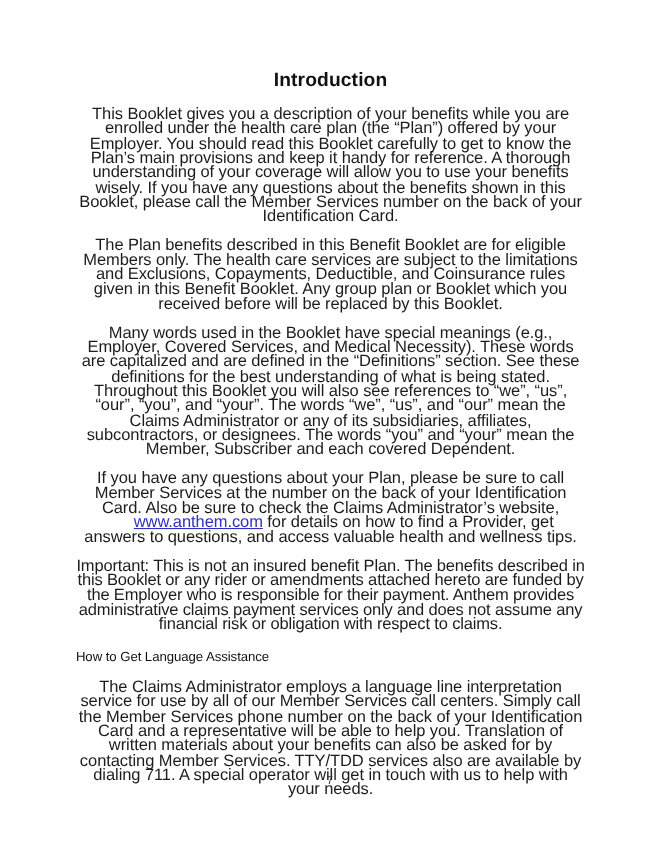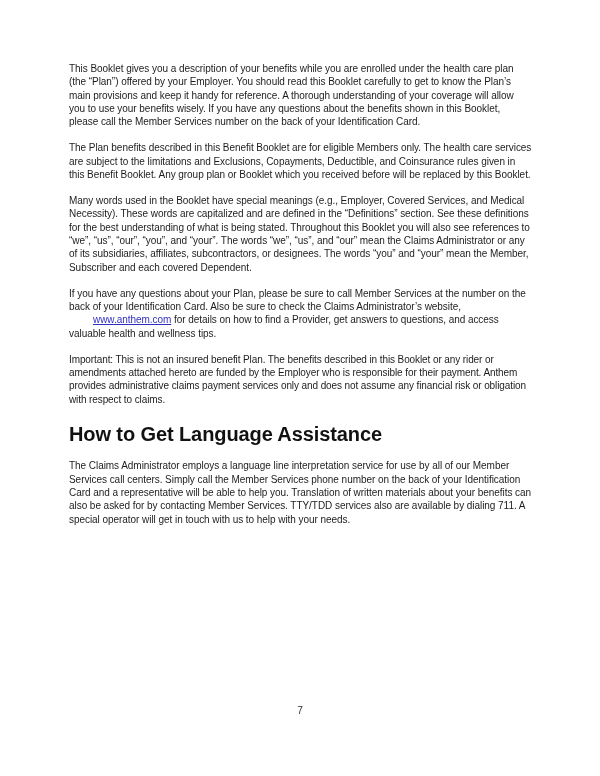--- a/index.html
+++ b/index.html
@@ -36,37 +36,37 @@
     font-size: 17.5px;
     font-weight: bold;
     text-align: center;
     letter-spacing: 0.1px;
     margin: 0 0 14px 0;
     color: #111111;
     line-height: 1.2;
   }
 
   .para {
-    font-size: 10px;
+    font-size: 15px;
     line-height: 13.35px;
     margin: 0 0 12.6px 0;
     color: #1c1c1c;
-    text-align: left;
+    text-align: center;
     white-space: pre-line;
     letter-spacing: -0.005em;
   }
 
   .para-bold {
     font-weight: normal;
     letter-spacing: -0.01em;
   }
 
   .section-heading {
-    font-size: 20px;
-    font-weight: bold;
+    font-size: 12px;
+    font-weight: normal;
     margin: 16px 0 12.5px 0;
     color: #111111;
     line-height: 1.25;
     letter-spacing: -0.005em;
   }
 
   .inline-link {
     color: #3030c0;
     margin-left: 24px;
   }
@@ -81,20 +81,21 @@
     color: #333333;
   }
 </style>
 </head>
 <body>
 
 <div class="page">
 
   <div class="content">
 
+    <h1 class="doc-title">Introduction</h1>
 
     <p class="para">This Booklet gives you a description of your benefits while you are enrolled under the health care plan (the “Plan”) offered by your Employer.  You should read this Booklet carefully to get to know the Plan’s main provisions and keep it handy for reference.  A thorough understanding of your coverage will allow you to use your benefits wisely.  If you have any questions about the benefits shown in this Booklet, please call the Member Services number on the back of your Identification Card.</p>
 
     <p class="para">The Plan benefits described in this Benefit Booklet are for eligible Members only.  The health care services are subject to the limitations and Exclusions, Copayments, Deductible, and Coinsurance rules given in this Benefit Booklet.  Any group plan or Booklet which you received before will be replaced by this Booklet.</p>
 
     <p class="para">Many words used in the Booklet have special meanings (e.g., Employer, Covered Services, and Medical Necessity).  These words are capitalized and are defined in the “Definitions” section.  See these definitions for the best understanding of what is being stated.  Throughout this Booklet you will also see references to “we”, “us”, “our”, “you”, and “your”.  The words “we”, “us”, and “our” mean the Claims Administrator or any of its subsidiaries, affiliates, subcontractors, or designees.  The words “you” and “your” mean the Member, Subscriber and each covered Dependent.</p>
 
     <p class="para"><span>If you have any questions about your Plan, please be sure to call Member Services at the number on the back of your Identification Card.  Also be sure to check the Claims Administrator’s website, </span><a class="inline-link" href="#">www.anthem.com</a><span> for details on how to find a Provider, get answers to questions, and access valuable health and wellness tips.</span></p>
 
     <p class="para para-bold">Important:  This is not an insured benefit Plan.  The benefits described in this Booklet or any rider or amendments attached hereto are funded by the Employer who is responsible for their payment.  Anthem provides administrative claims payment services only and does not assume any financial risk or obligation with respect to claims.</p>

